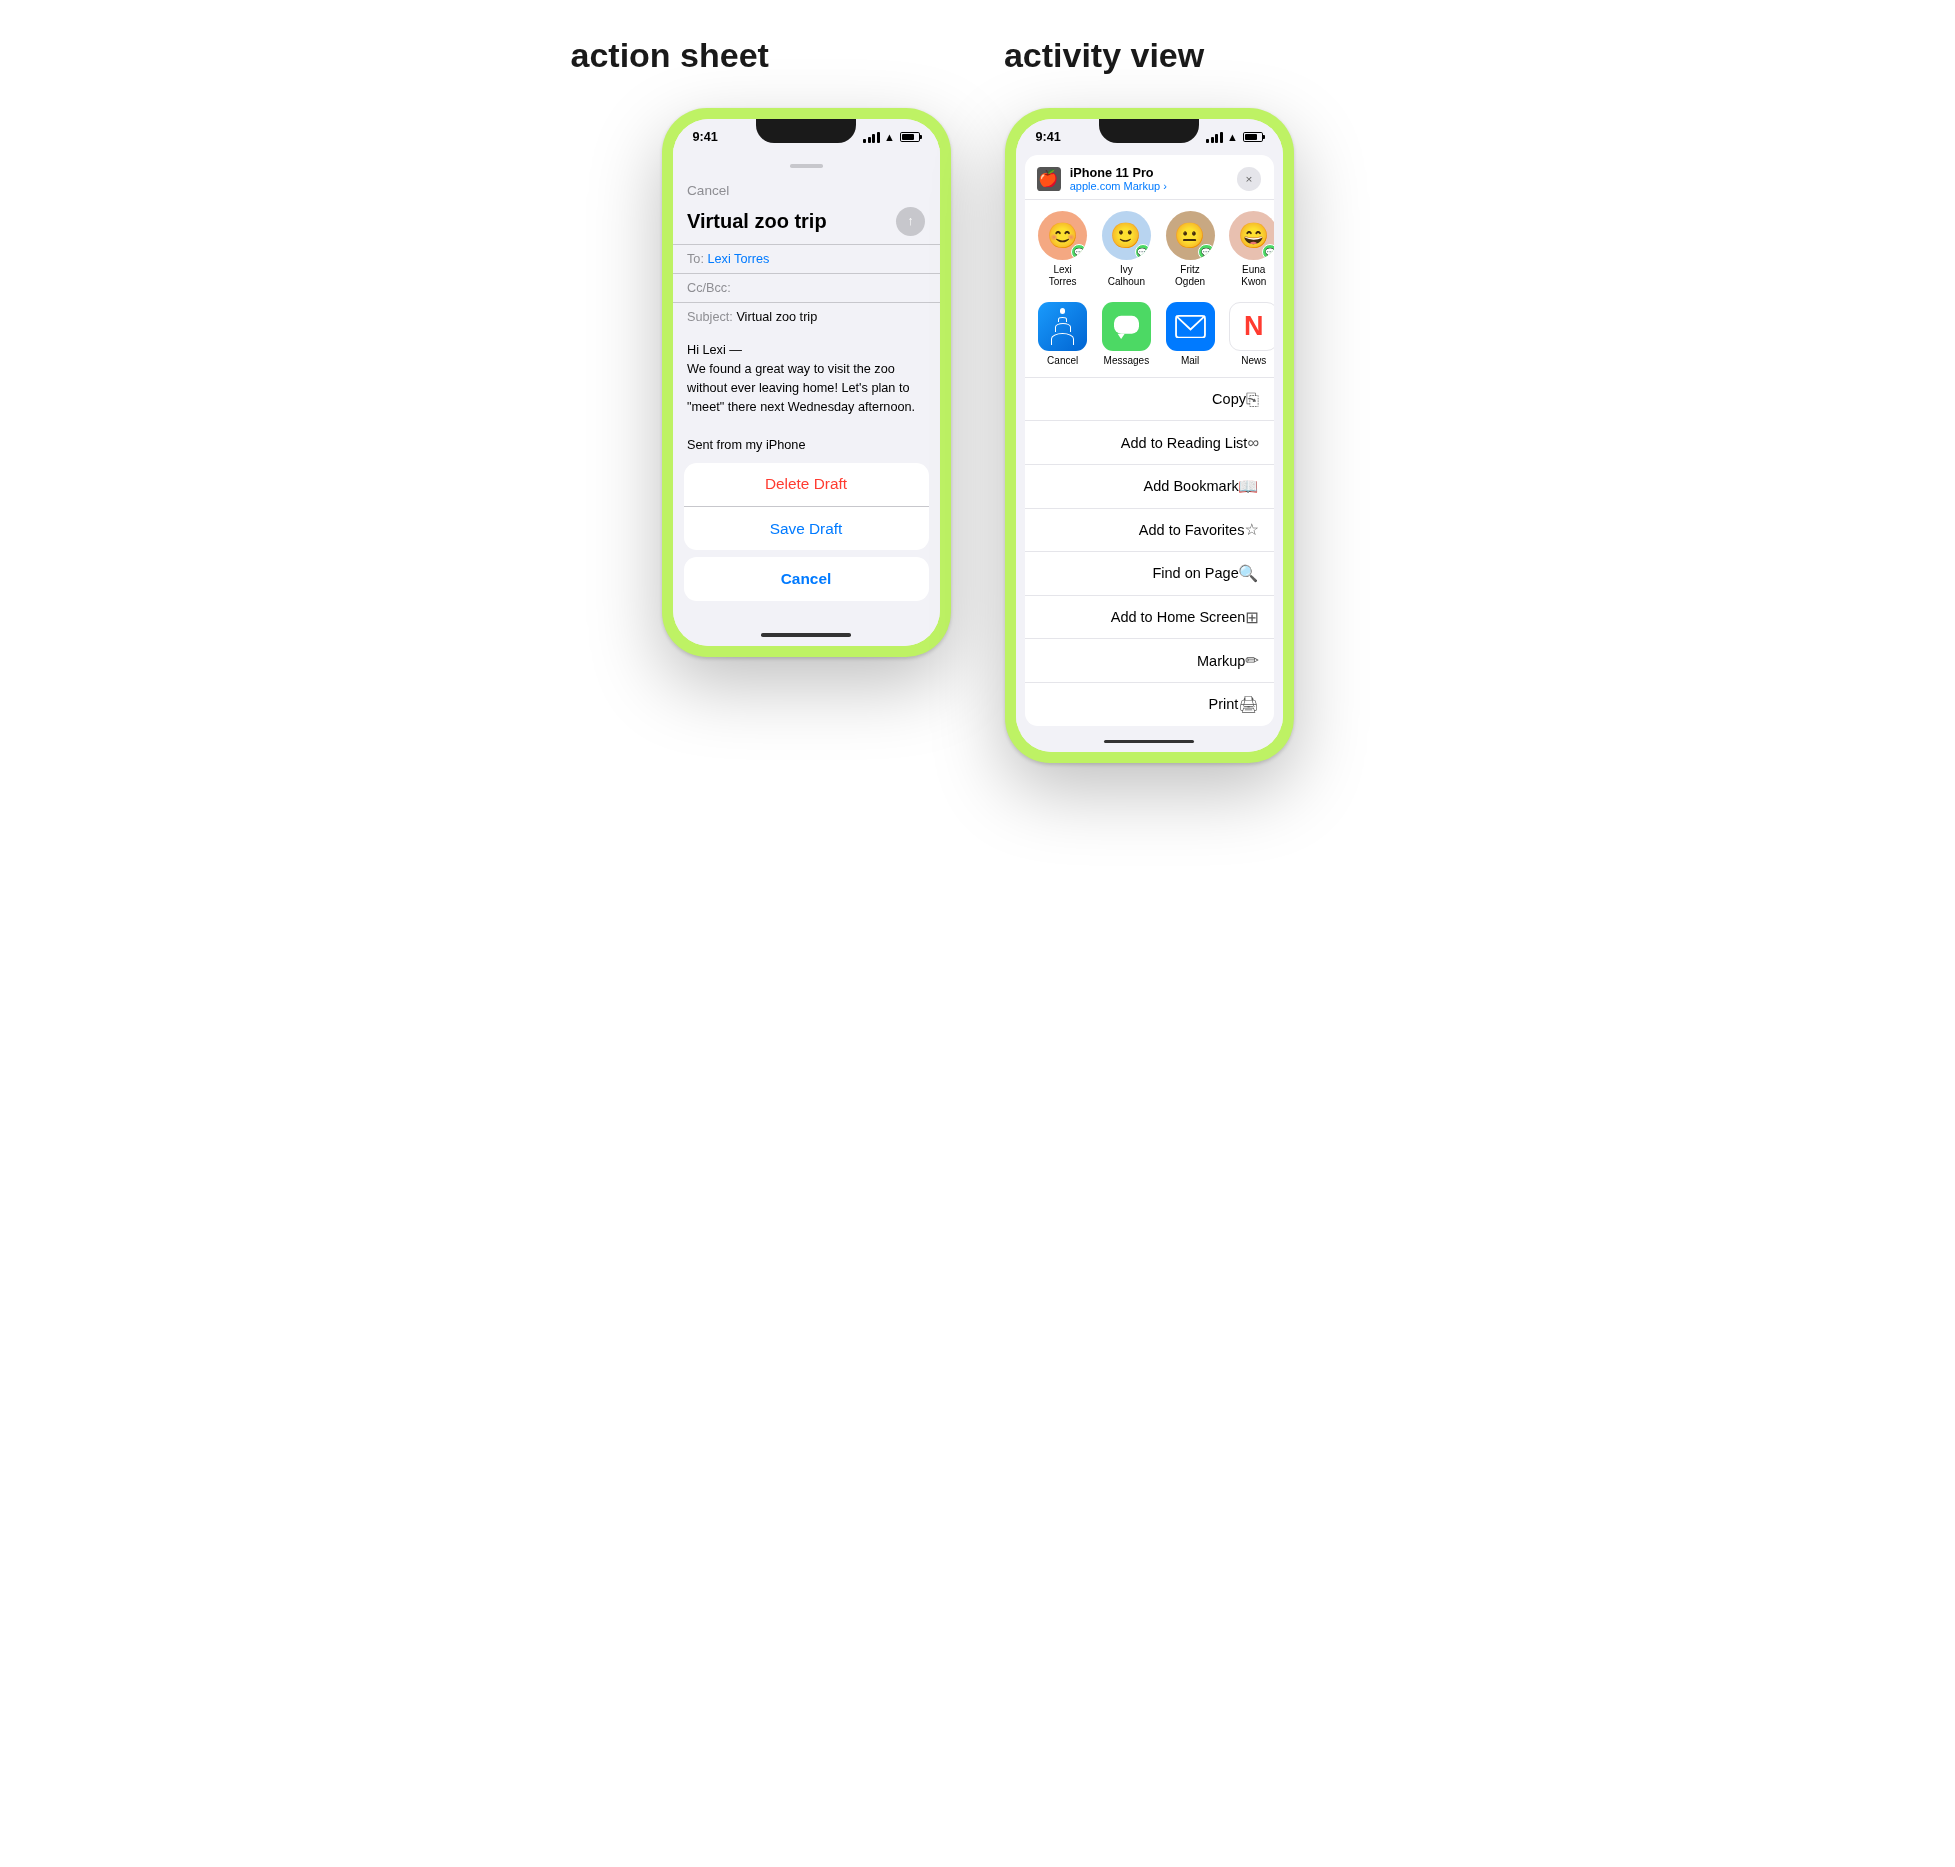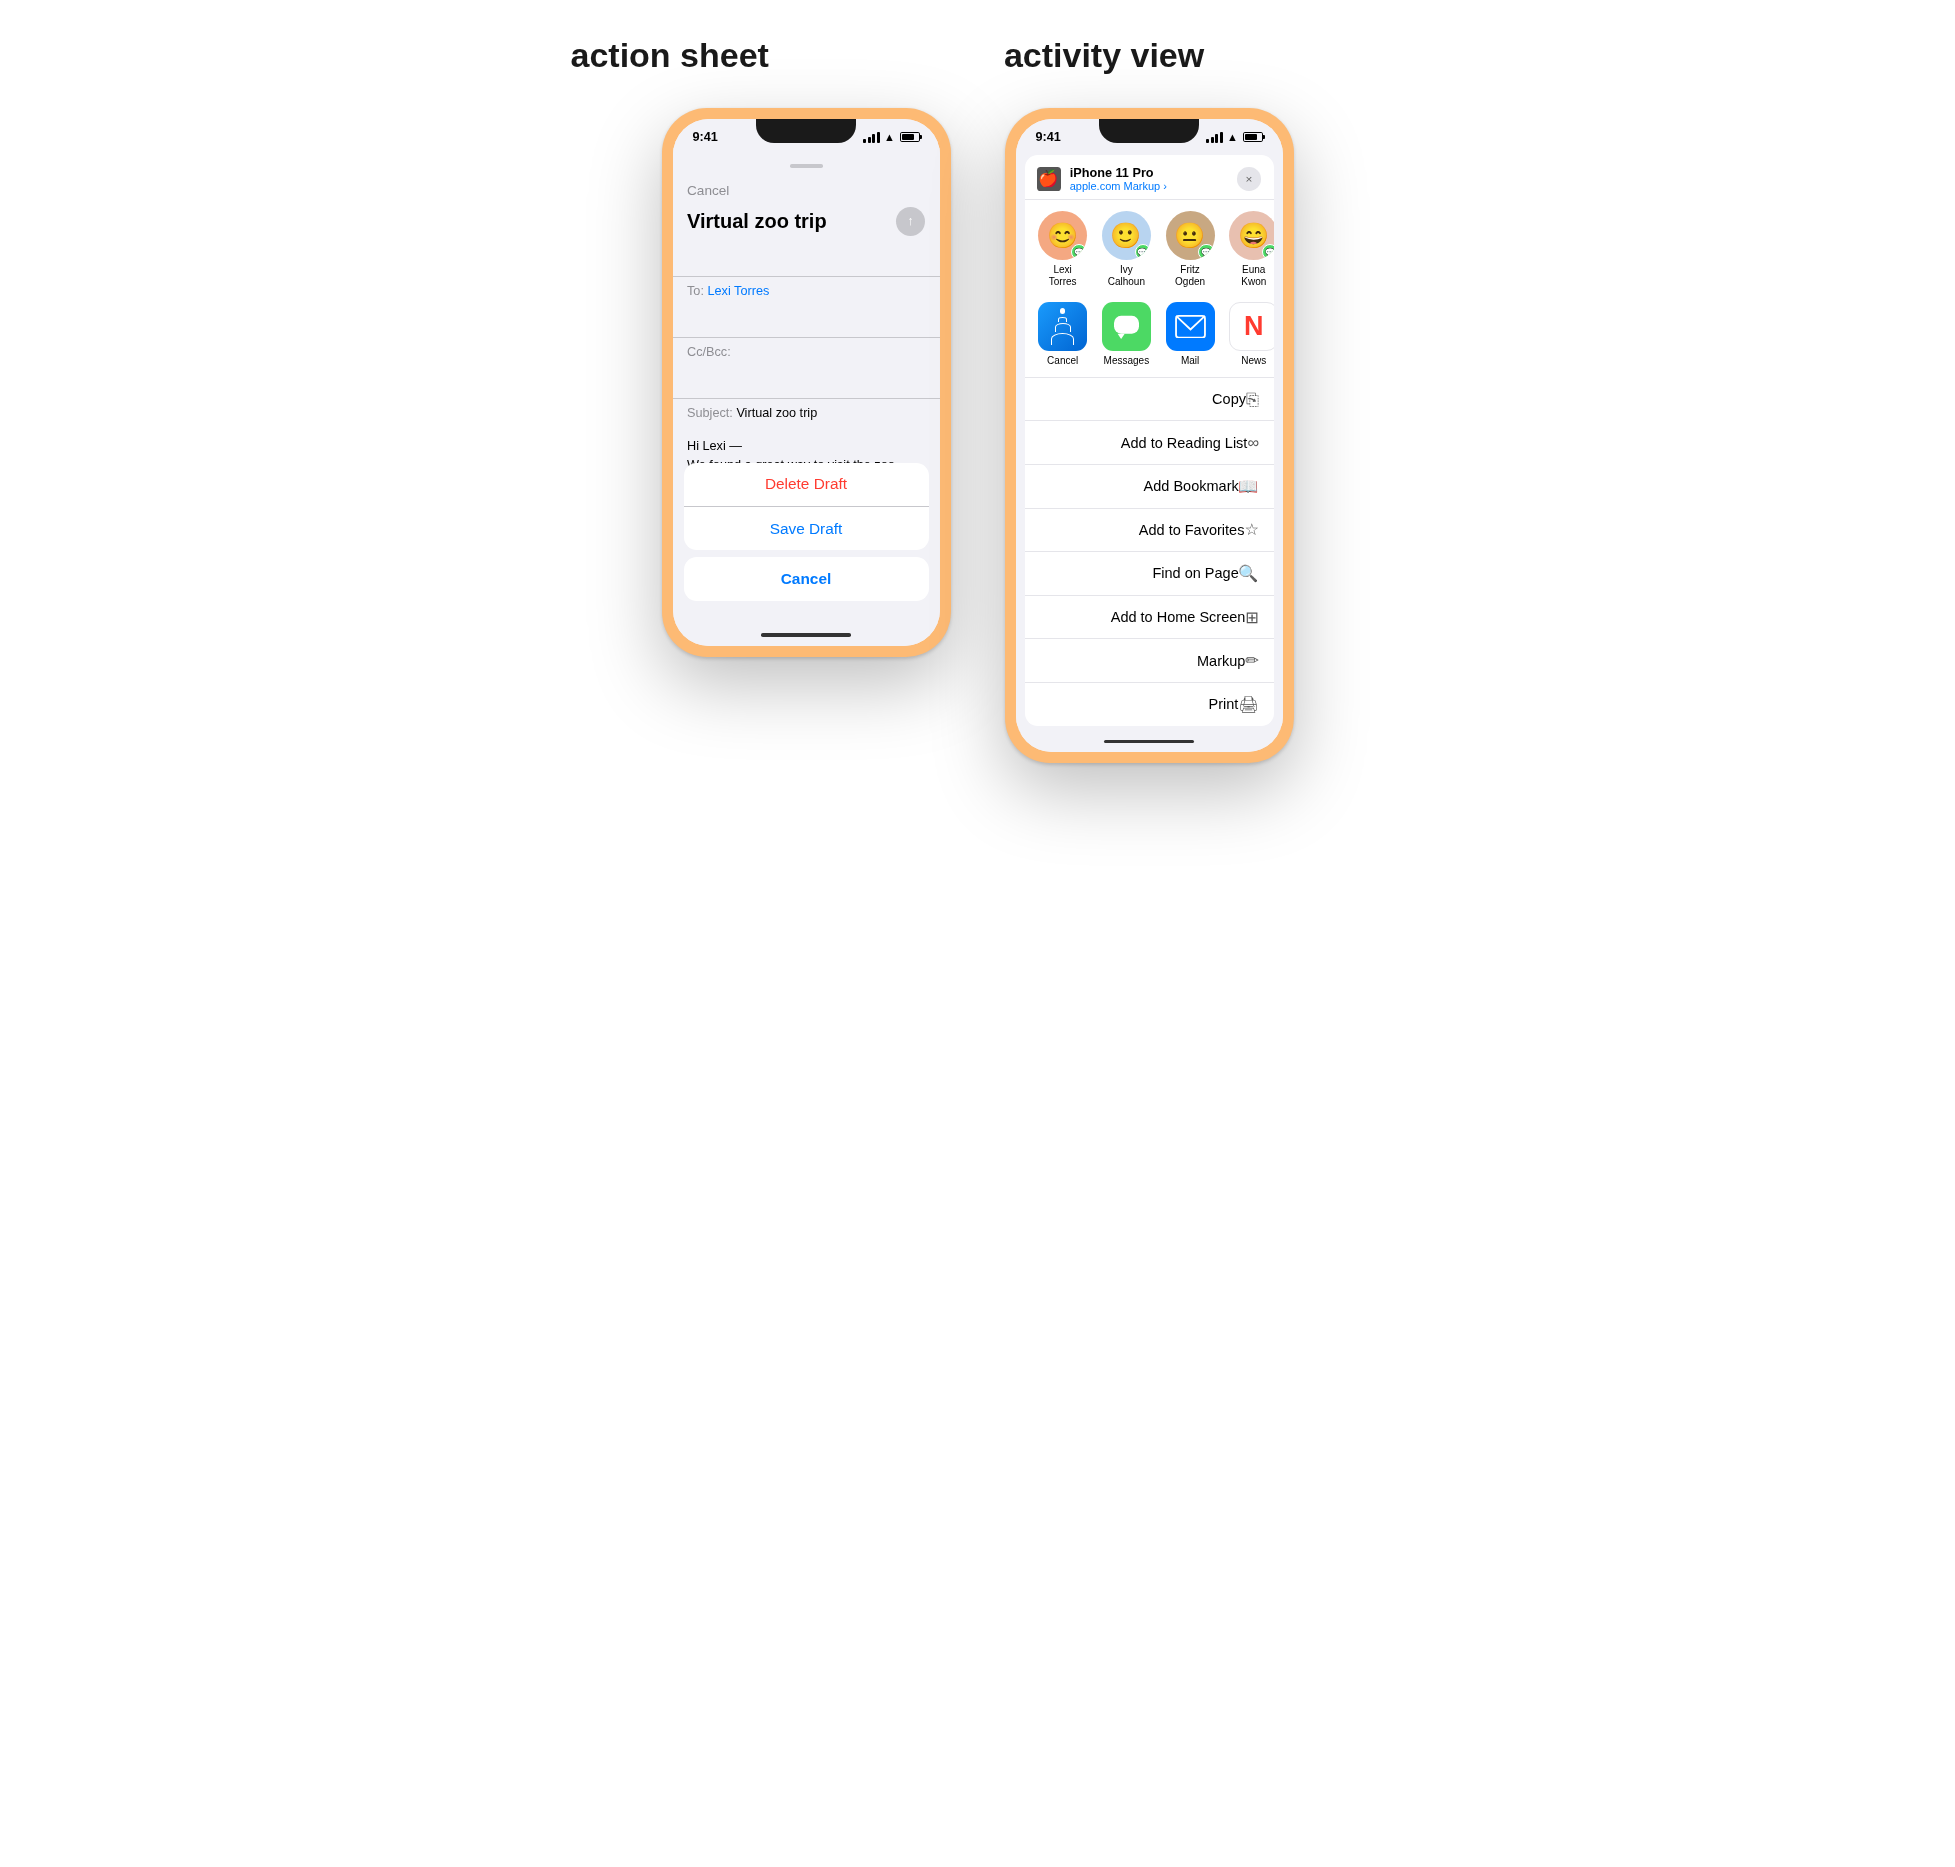--- a/index.html
+++ b/index.html
@@ -30,21 +30,21 @@
       justify-content: center;
       gap: 54px;
       align-items: flex-start;
       width: 100%;
       max-width: 868px;
     }
 
     
     .phone {
       width: 289px;
-      background: #fdba74;
+      background: #bef264;
       border-radius: 45px;
       padding: 11px;
       box-shadow: 0 27px 72px rgba(0,0,0,0.25), 0 1.8px 3.6px rgba(0,0,0,0.15);
       position: relative;
     }
     .phone-inner {
       background: #f2f2f7;
       border-radius: 36px;
       overflow: hidden;
       position: relative;
@@ -169,21 +169,20 @@
     }
     .send-arrow {
       color: #fff;
       font-size: 12.7px;
       margin-top: -1.8px;
     }
     .compose-field {
       border-top: 0.5px solid #c7c7cc;
       padding: 7.2px 14.5px;
       font-size: 12.7px;
-      margin-top: 32px;
     }
     .field-label {
       color: #8e8e93;
     }
     .field-value-blue {
       color: #007aff;
     }
     .compose-body {
       padding: 9px 14.5px;
       font-size: 12.7px;

